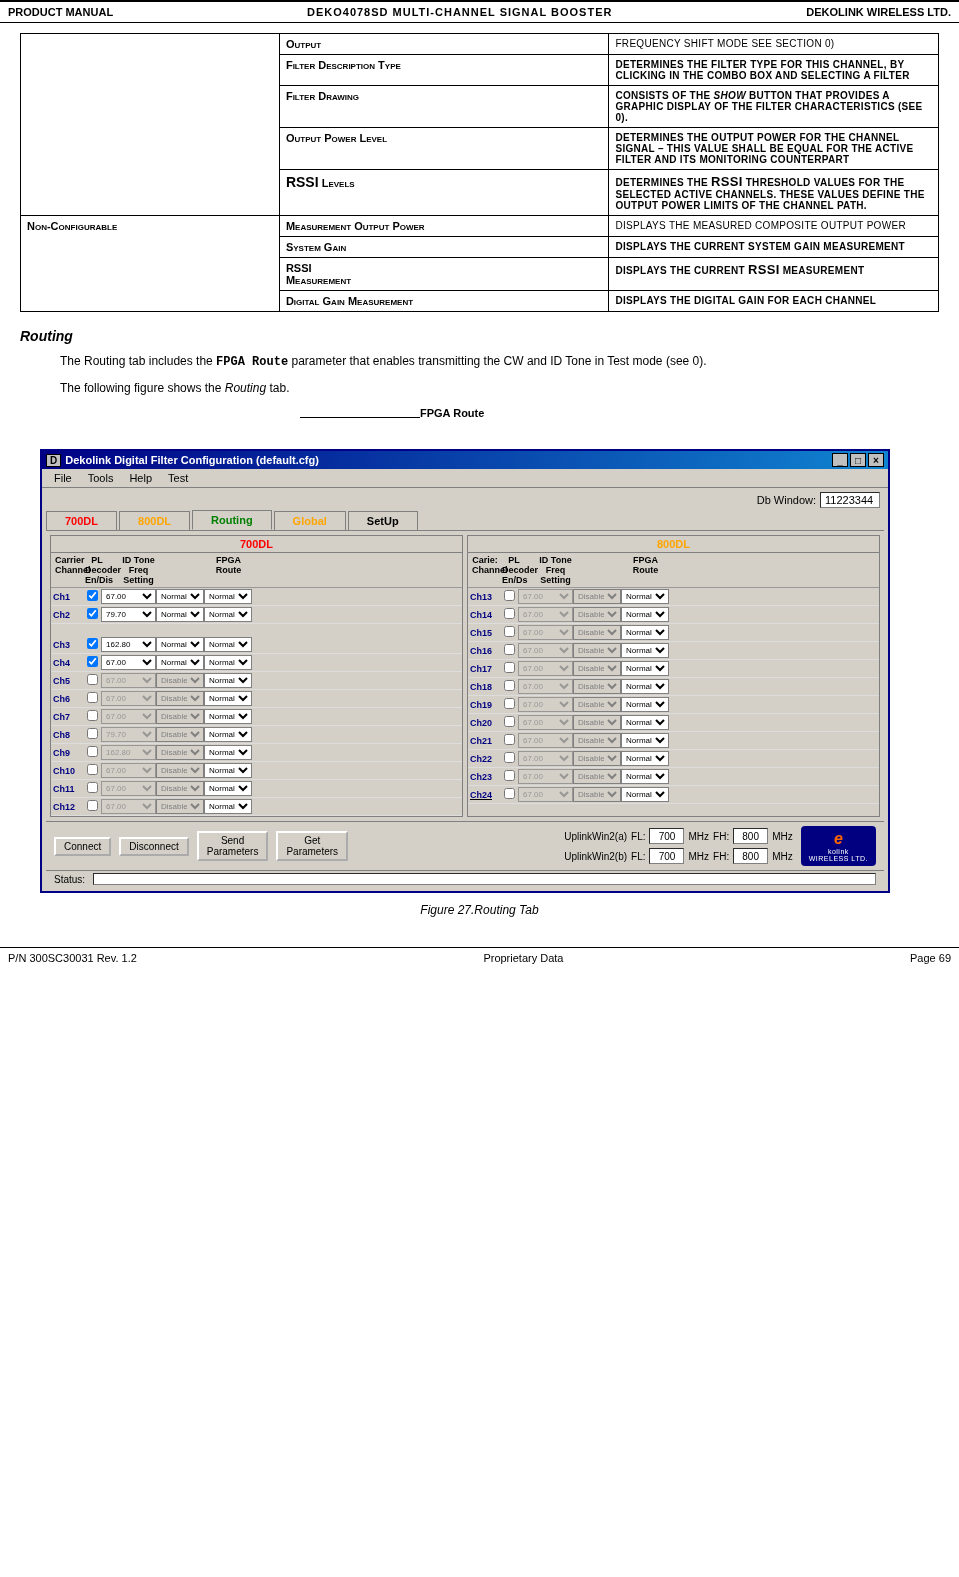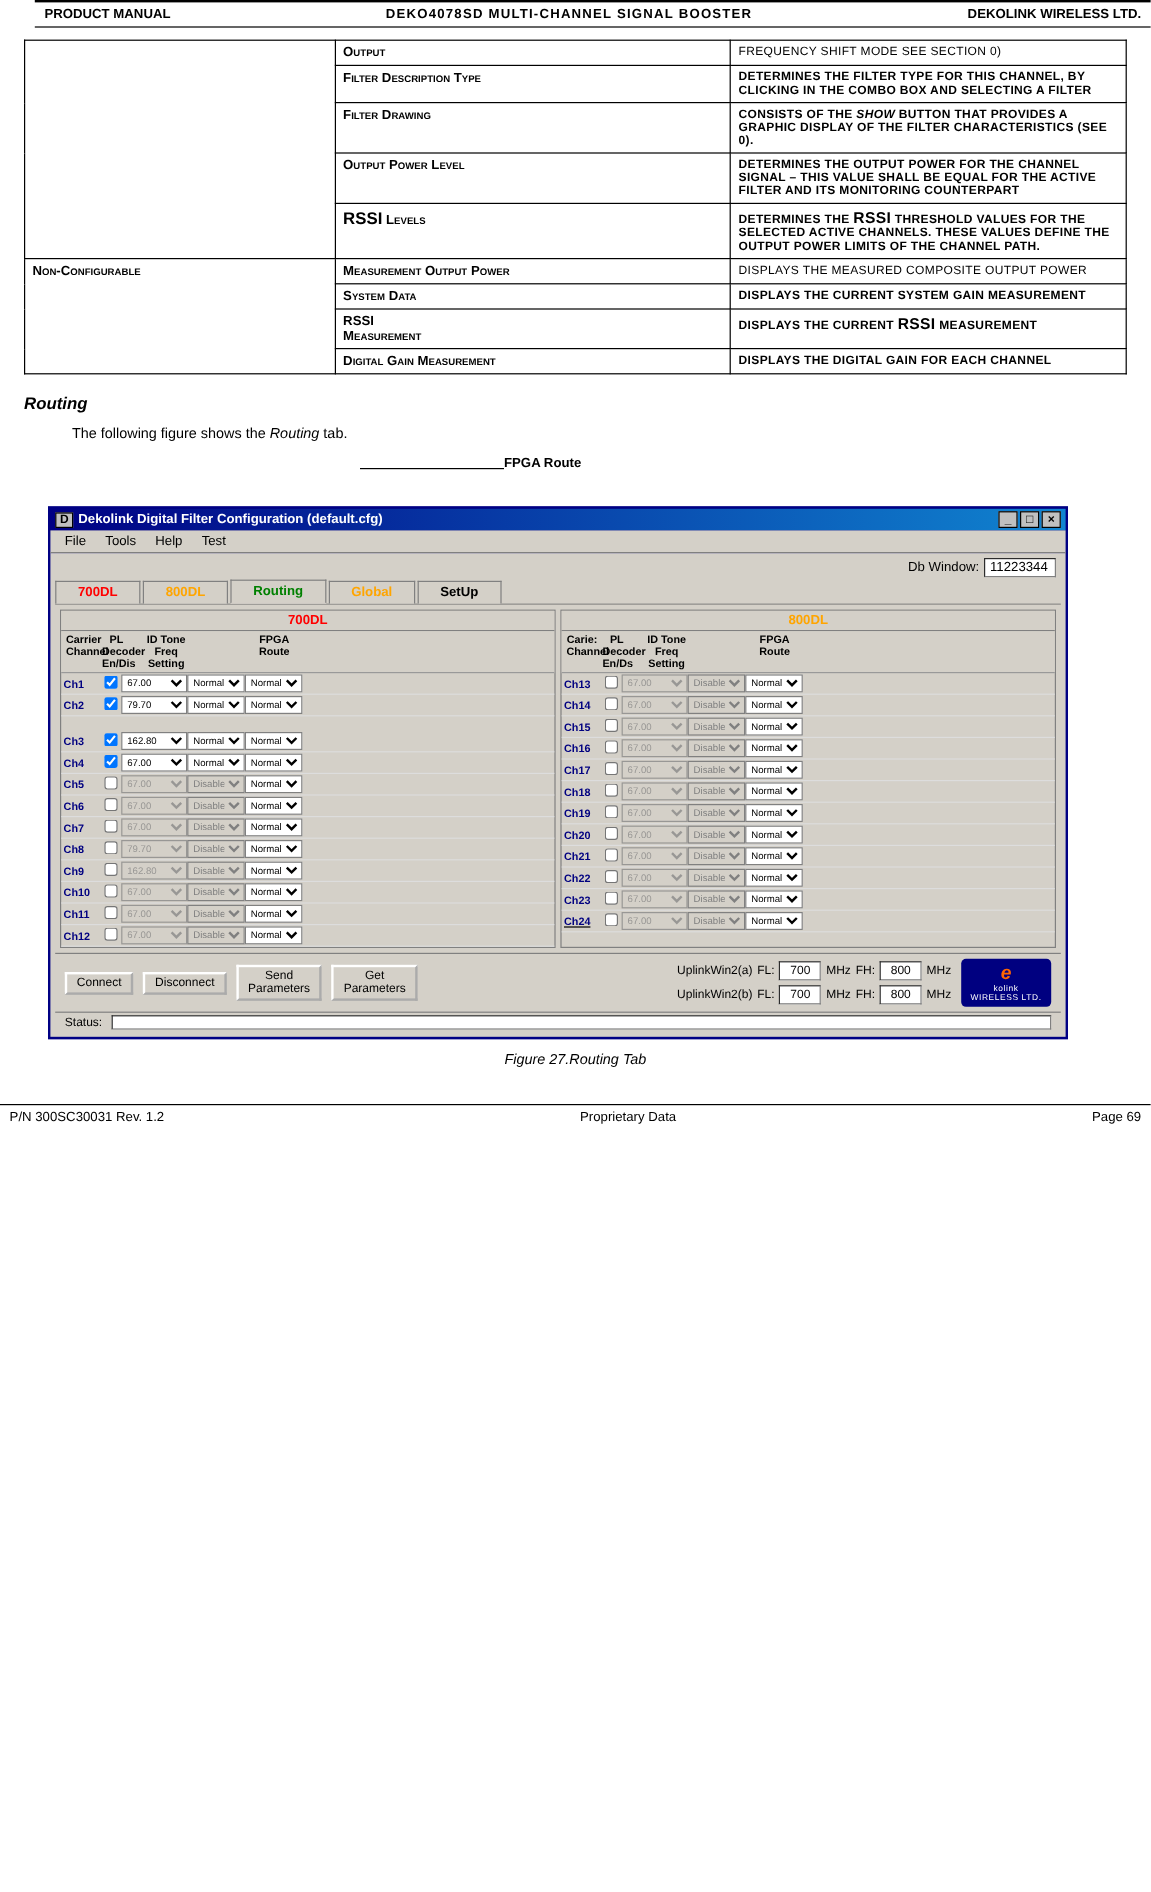--- a/index.html
+++ b/index.html
@@ -15,21 +15,20 @@
     .page-header {
       display: flex;
       justify-content: space-between;
       align-items: center;
       border-top: 2px solid #000;
       border-bottom: 1px solid #000;
       padding: 4px 8px;
       font-size: 11px;
       font-weight: bold;
       font-variant: small-caps;
-      margin-left: 29px;
     }
     .page-header .left { text-transform: uppercase; font-weight: bold; }
     .page-header .center { text-transform: uppercase; font-weight: bold; letter-spacing: 1px; }
     .page-header .right { text-transform: uppercase; font-weight: bold; }
 
     
     .page-content {
       padding: 10px 20px;
     }
 
@@ -325,35 +324,38 @@
         <tr>
           <td class="small-caps"><span style="font-size:14px;font-weight:bold;">RSSI</span> <span style="font-variant:small-caps;font-weight:bold;">Levels</span></td>
           <td class="uppercase">DETERMINES THE <span style="font-size:13px;font-weight:bold;">RSSI</span> THRESHOLD VALUES FOR THE SELECTED ACTIVE CHANNELS. THESE VALUES DEFINE THE OUTPUT POWER LIMITS OF THE CHANNEL PATH.</td>
         </tr>
         <tr>
           <td rowspan="4" class="small-caps">Non-Configurable</td>
           <td class="small-caps">Measurement Output Power</td>
           <td class="uppercase">Displays the measured composite output power</td>
         </tr>
         <tr>
-          <td class="small-caps">System Data</td>
+          <td class="small-caps">System Gain</td>
           <td class="uppercase">Displays the current system gain measurement</td>
         </tr>
         <tr>
           <td class="small-caps"><span style="font-variant:small-caps;font-weight:bold;">RSSI</span><br><span style="font-variant:small-caps;font-weight:bold;">Measurement</span></td>
           <td class="uppercase">DISPLAYS THE CURRENT <span style="font-size:13px;font-weight:bold;">RSSI</span> MEASUREMENT</td>
         </tr>
         <tr>
           <td class="small-caps">Digital Gain Measurement</td>
           <td class="uppercase">Displays the digital gain for each channel</td>
         </tr>
       </tbody>
   </table>
 
   <div class="section-heading">Routing</div>
+  <div class="section-para">
+    <span>The Routing tab includes the </span><span class="bold-label">FPGA Route</span><span> parameter that enables transmitting the CW  and ID Tone in Test mode (see 0).</span>
+  </div>
   <div class="section-para">
     The following figure shows the <em>Routing</em> tab.
   </div>
 
   <div class="figure-area">
     <div style="position:relative; margin-bottom: 4px; height: 18px; margin-left: 260px;">
       <div style="position:absolute; top:10px; left:0; width:120px; height:1px; background:#000;"></div>
       <div style="position:absolute; top:0; left:120px; font-size:11px; font-weight:bold; white-space:nowrap;">FPGA Route</div>
     </div>
 

